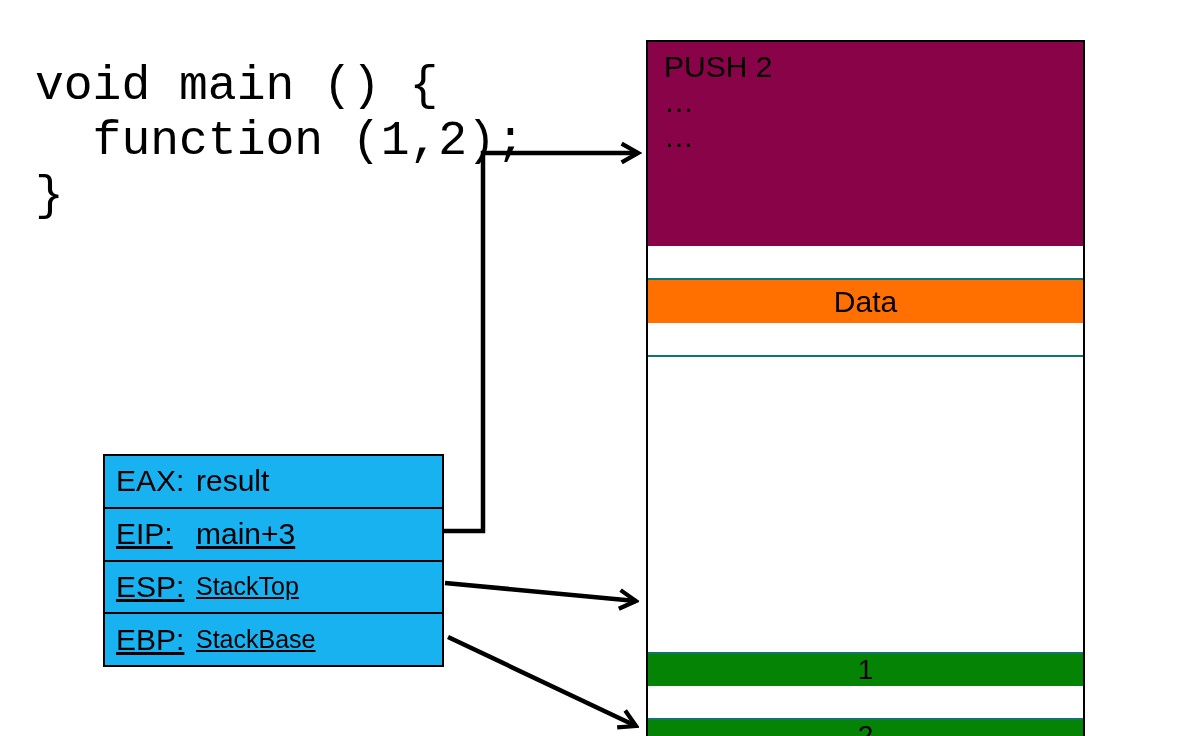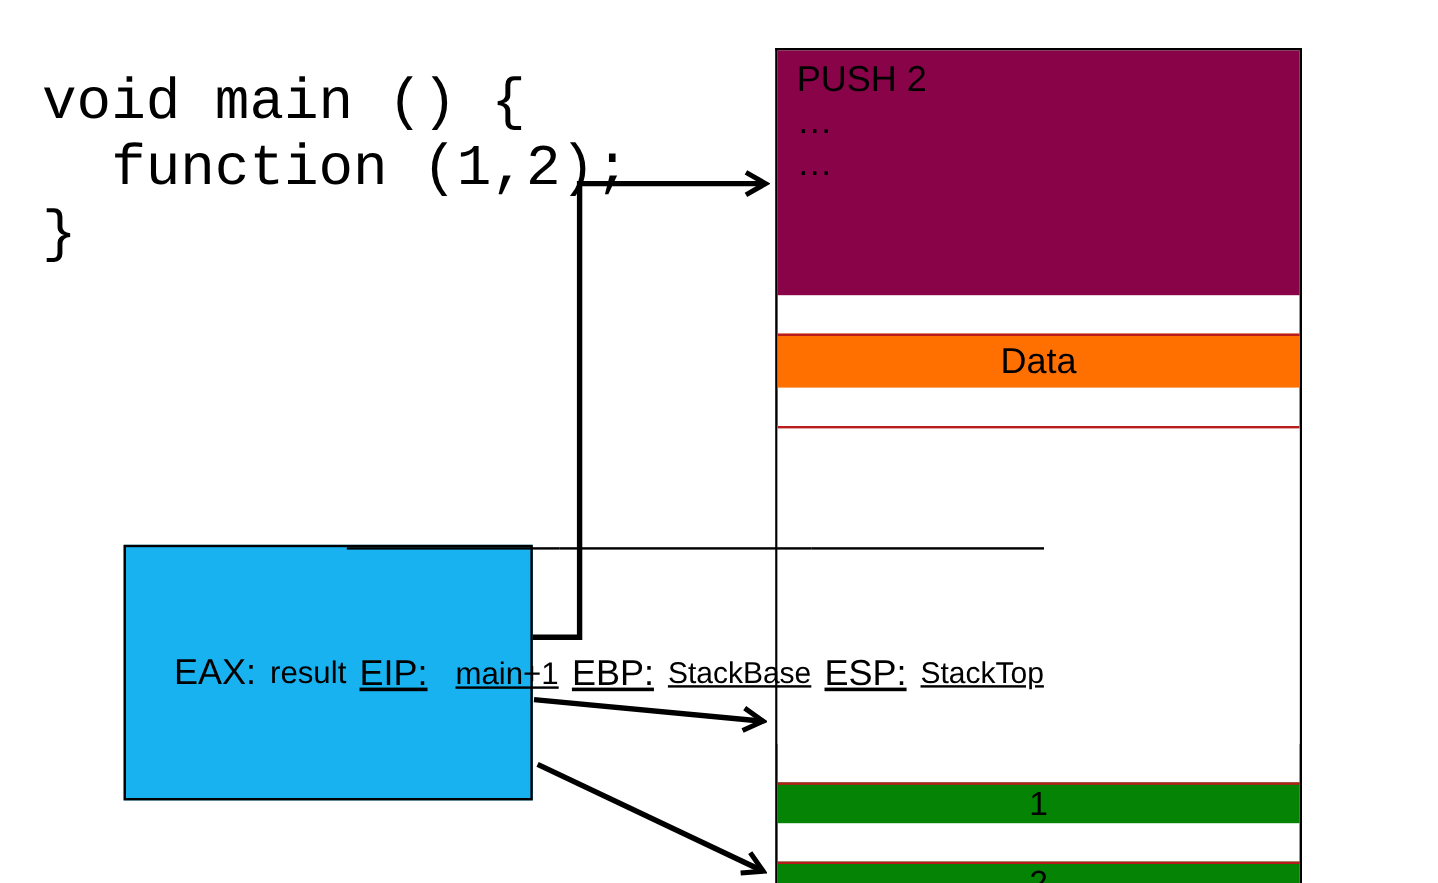--- a/index.html
+++ b/index.html
@@ -34,21 +34,21 @@
     width: 439px;
     height: 712px;
     box-sizing: border-box;
     border: 2px solid #000;
     border-bottom: none;
     display: flex;
     flex-direction: column;
     gap: 12px;
   }
   .mem-section { box-sizing: border-box; width: 100%; }
-  .mem-section + .mem-section { border-top: 2px solid #b91c1c; margin-top: 20px; }
+  .mem-section + .mem-section { border-top: 2px solid #0f766e; margin-top: 20px; }
 
   #code-segment {
     height: 229px;
     background: var(--code-segment, #880347);
     padding: 7px 0 0 16px;
     font-size: 30px;
     line-height: 35px;
   }
   #data-segment {
     height: 51px;
@@ -75,37 +75,36 @@
   #registers-box {
     position: absolute;
     left: 103px;
     top: 454px;
     width: 341px;
     height: 213px;
     box-sizing: border-box;
     border: 2px solid #000;
     background: var(--register-fill, #18B2F0);
     display: flex;
-    flex-direction: row;
-    padding-left: 29px;
+    flex-direction: column;
   }
   .reg-row {
     box-sizing: border-box;
     flex: 1;
     display: flex;
     align-items: center;
     padding-left: 11px;
   }
   .reg-row + .reg-row { border-top: 2px solid #000; text-decoration: underline; }
   .reg-label {
     font-size: 30px;
     display: inline-block;
     min-width: 80px;
   }
-  .reg-value { font-size: 26px; }
+  .reg-value { font-size: 30px; }
   .reg-row:nth-child(3) .reg-value,
   .reg-row:nth-child(4) .reg-value { font-size: 25px; }
 
   
   #arrows {
     position: absolute;
     left: 0; top: 0;
     width: 1198px; height: 736px;
     pointer-events: none;
   }
@@ -138,29 +137,29 @@
     </div>
   </div>
 
   <div id="registers-box">
     <div class="reg-row">
       <span class="reg-label">EAX:</span>
       <span class="reg-value">result</span>
     </div>
     <div class="reg-row">
       <span class="reg-label">EIP:</span>
-      <span class="reg-value">main+1</span>
+      <span class="reg-value">main+3</span>
+    </div>
+    <div class="reg-row">
+      <span class="reg-label">ESP:</span>
+      <span class="reg-value">StackTop</span>
     </div>
     <div class="reg-row">
       <span class="reg-label">EBP:</span>
       <span class="reg-value">StackBase</span>
-    </div>
-    <div class="reg-row">
-      <span class="reg-label">ESP:</span>
-      <span class="reg-value">StackTop</span>
     </div>
   </div>
 
   <svg id="arrows" viewBox="0 0 1198 736" xmlns="http://www.w3.org/2000/svg">
     <defs>
       <marker id="arrowhead" viewBox="0 0 10 10" refX="8.5" refY="5" markerWidth="5.2" markerHeight="5.2" orient="auto-start-reverse">
         <polyline points="1.5,1 8.5,5 1.5,9" fill="none" stroke="#000" stroke-width="1.8"></polyline>
       </marker>
     </defs>
     <polyline points="444,531 483,531 483,153 638,153" fill="none" stroke="#000" stroke-width="4.5" marker-end="url(#arrowhead)"></polyline>

